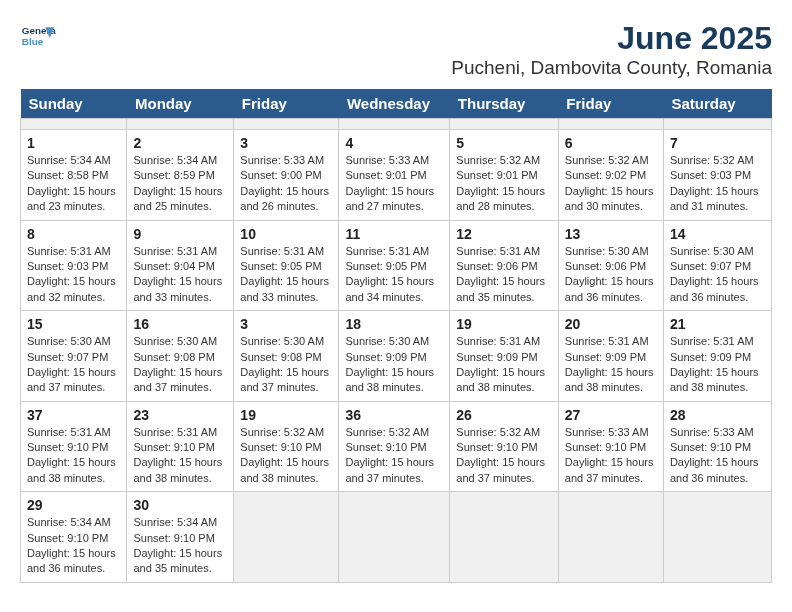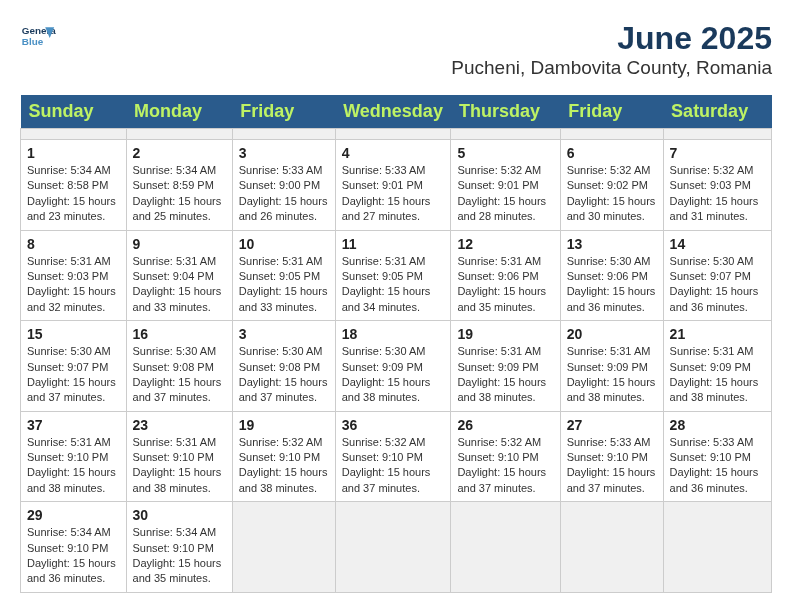--- a/index.html
+++ b/index.html
@@ -15,42 +15,41 @@
       align-items: center;
       margin-bottom: 4px;
     }
     .logo-icon {
       width: 36px;
       height: 36px;
       margin-right: 4px;
     }
     .title-section {
       text-align: right;
-      margin-bottom: 6px;
     }
     .month-title {
       font-size: 32px;
       font-weight: bold;
       color: #1a3a5c;
     }
     .location-title {
       font-size: 19px;
       color: #333;
     }
     table {
       width: 100%;
       border-collapse: collapse;
       font-size: 11px;
     }
     .day-header {
       background-color: #2a5b8c;
-      color: #bef264;
+      color: #ffffff;
       text-align: left;
       padding: 6px 8px;
-      font-size: 18px;
+      font-size: 15px;
       font-weight: bold;
     }
     .day-cell {
       border: 1px solid #ccc;
       vertical-align: top;
       padding: 5px 6px;
       width: 113px;
       min-height: 80px;
       background: #fff;
     }

